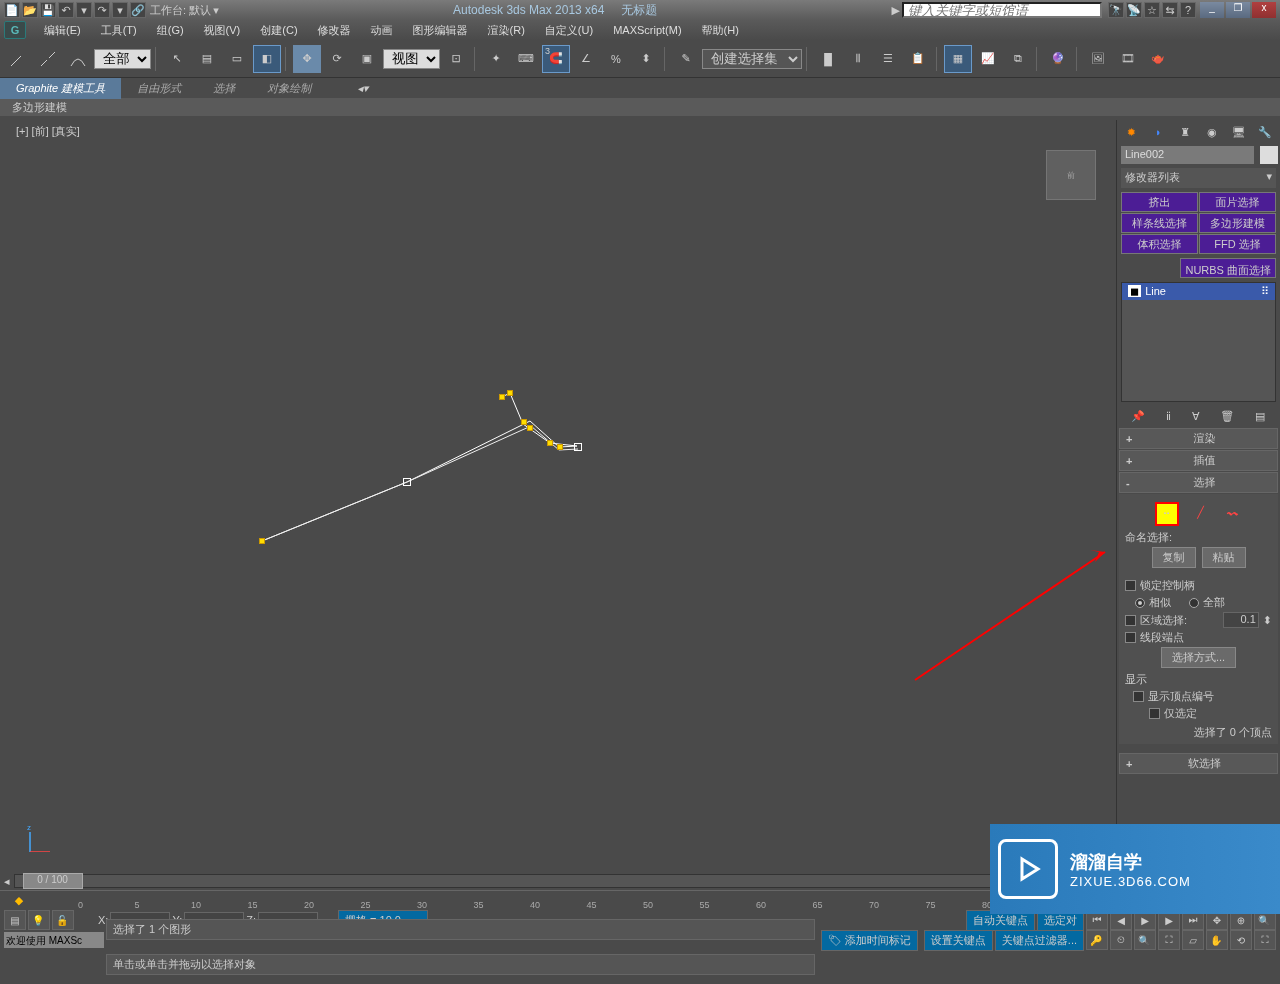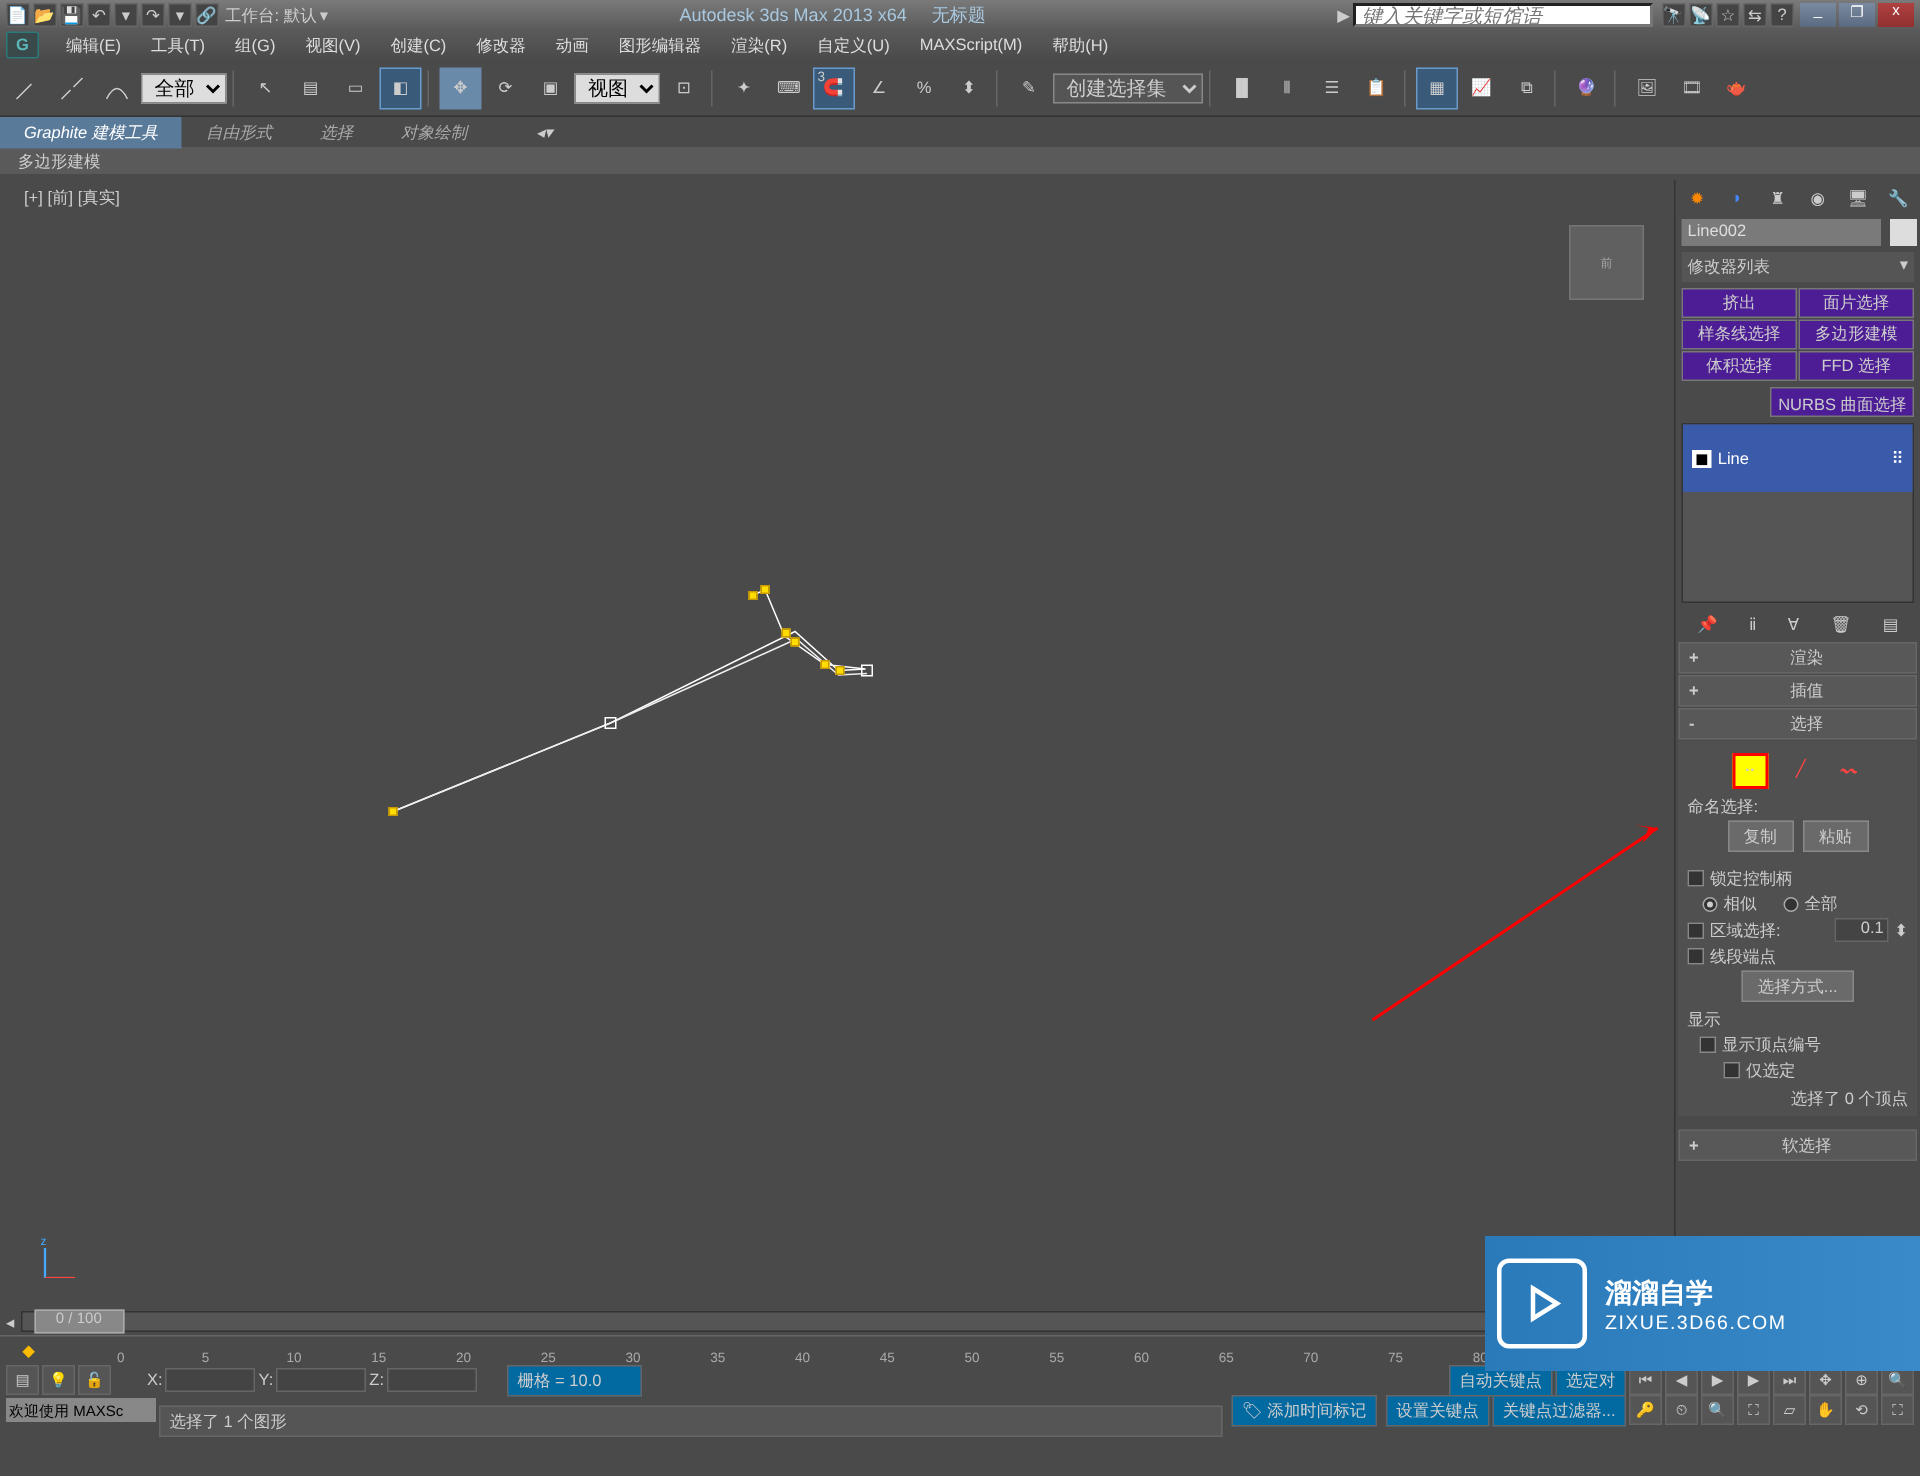--- a/index.html
+++ b/index.html
@@ -43,21 +43,21 @@
     .right-panel { position: absolute; top: 120px; right: 0; width: 164px; bottom: 112px; background: #4a4a4a; border-left: 1px solid #333; overflow: hidden; }
     .cmd-icons { display: flex; padding: 2px; gap: 2px; justify-content: space-around; background:#4a4a4a; }
     .cmd-icon { width: 20px; height: 20px; display:flex;align-items:center;justify-content:center; }
     .obj-name { margin: 2px 4px; height: 18px; background: #7a7a7a; color: #ddd; padding: 2px 4px; flex:1; }
     .obj-color { width: 18px; height: 18px; background: #ddd; margin: 2px; }
     .modifier-dropdown { margin: 2px 4px; height: 20px; background: #555; color: #ccc; padding: 2px 4px; display:flex; justify-content:space-between; }
     .mod-buttons { display: grid; grid-template-columns: 1fr 1fr; gap: 1px; padding: 2px 4px; }
     .mod-btn { height: 20px; background: #4c1d95; border: 1px solid #777; text-align: center; line-height: 18px; font-size: 11px; }
     .nurbs-row { padding: 2px 4px; text-align: right; height: 22px; }
     .stack-box { margin: 4px; height: 120px; background: #555; border: 1px solid #333; }
-    .stack-item { background: #3a5aaa; color: #fff; padding: 16px 6px; display:flex; justify-content:space-between; }
+    .stack-item { background: #3a5aaa; color: #fff; padding: 2px 6px; display:flex; justify-content:space-between; }
     .stack-icons { display: flex; justify-content: space-around; padding: 4px; }
     .rollout-header { background: #585858; border: 1px solid #666; margin: 1px 2px; padding: 2px 6px; display:flex; align-items:center; }
     .rollout-pm { width: 12px; font-weight: bold; }
     .rollout-title { flex: 1; text-align: center; }
     .rollout-body { padding: 4px 6px; background: #505050; margin: 0 2px; font-size: 11px; }
     .sel-icons { display: flex; justify-content: center; gap: 12px; padding: 4px 0; }
     .sel-icon { width: 20px; height: 20px; display:flex;align-items:center;justify-content:center; }
     .sel-icon.active { background: #ff0; border: 2px solid red; width: 24px; height: 24px; }
     .panel-btn { background: #6a6a6a; border: 1px solid #888; padding: 2px 10px; text-align: center; }
     .panel-row { display: flex; align-items: center; gap: 4px; margin: 2px 0; }
@@ -416,20 +416,21 @@
     <div class="status-btn">✥</div>
     <div class="status-btn">⊕</div>
     <div class="status-btn">🔍</div>
   </div>
   <div class="status-row">
     <div class="prompt-left">
       <div class="welcome">欢迎使用  MAXSc</div>
     </div>
     <div style="flex:1;display:flex;flex-direction:column;">
       <div class="prompt-box">选择了 1 个图形</div>
+      <div class="prompt-box">单击或单击并拖动以选择对象</div>
     </div>
     <div style="display:flex;flex-direction:column;margin-left:4px;">
       <div class="status-seg" style="display:flex;align-items:center;"><span>🏷</span>&nbsp;<span>添加时间标记</span></div>
     </div>
     <div style="display:flex;flex-direction:column;margin-left:4px;">
       <div class="status-seg">设置关键点</div>
     </div>
     <div class="status-seg">关键点过滤器...</div>
     <div class="status-btn">🔑</div>
     <div class="status-btn">⏲</div>

